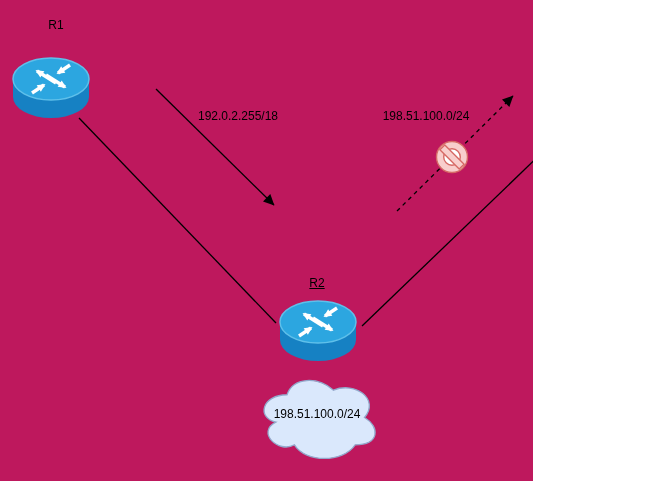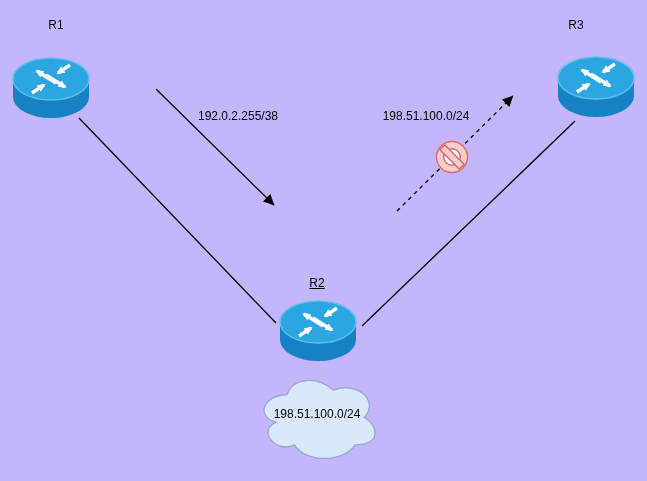--- a/index.html
+++ b/index.html
@@ -2,23 +2,23 @@
 <html><head>
 <meta charset="utf-8">
 <style>
   html, body {
     margin: 0;
     padding: 0;
     background: #ffffff;
   }
   .stage {
     position: relative;
-    width: 647px;
+    width: 533px;
     height: 481px;
-    background: #c4b5fd;
+    background: #be185d;
     overflow: hidden;
     font-family: "Liberation Sans", sans-serif;
   }
   .stage svg.layer {
     position: absolute;
     left: 0;
     top: 0;
   }
   .lbl {
     position: absolute;
@@ -82,18 +82,18 @@
 
     <use href="#routerSymbol" x="11" y="56"></use>
     <use href="#routerSymbol" x="278" y="299"></use>
     <use href="#routerSymbol" x="556" y="55"></use>
   </svg>
 
   <div class="lbl" style="left:56px; top:18px;">R1</div>
   <div class="lbl" style="left:317px; top:276px;text-decoration:underline;">R2</div>
   <div class="lbl" style="left:576px; top:18px;">R3</div>
 
-  <div class="lbl" style="left:238px; top:109px;">192.0.2.255/38</div>
+  <div class="lbl" style="left:238px; top:109px;">192.0.2.255/18</div>
   <div class="lbl" style="left:426px; top:109px;">198.51.100.0/24</div>
 
   <div class="lbl" style="left:317px; top:407px;">198.51.100.0/24</div>
 
 </div>
 
 </body></html>

